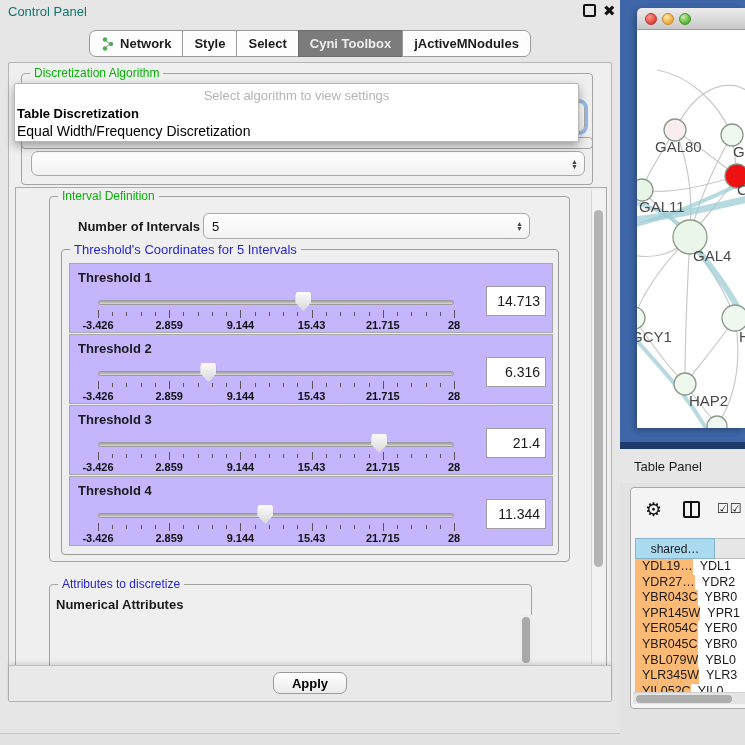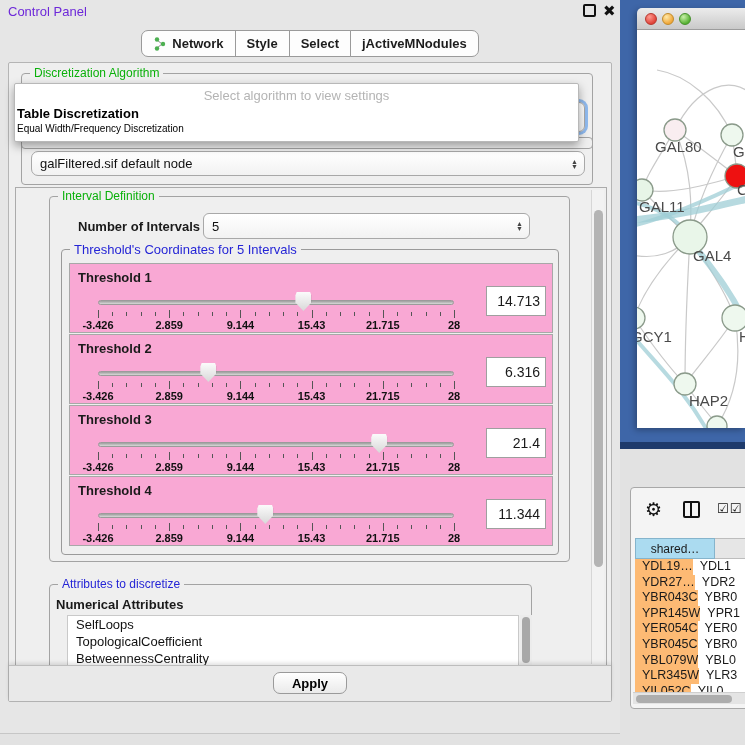--- a/index.html
+++ b/index.html
@@ -2,21 +2,21 @@
 <html><head>
 <meta charset="utf-8">
 <style>
   * { margin:0; padding:0; box-sizing:border-box; }
   html,body { width:745px; height:745px; overflow:hidden; }
   body { font-family:"Liberation Sans","DejaVu Sans",sans-serif; background:#e2e2e2; position:relative; font-size:13px; color:#1a1a1a; }
 
   
   .control-panel { position:absolute; left:0; top:0; width:620px; height:745px; background:#e6e6e6; }
   .cp-titlebar { position:absolute; left:0; top:0; width:620px; height:24px; background:#e6e6e6; }
-  .cp-title { position:absolute; left:8px; top:4px; font-size:13px; color:#6d28d9; }
+  .cp-title { position:absolute; left:8px; top:4px; font-size:13px; color:#0f766e; }
   .float-icon { position:absolute; left:583px; top:4px; width:13px; height:13px; border:2px solid #111; border-radius:2px; }
   .close-icon { position:absolute; left:603px; top:2px; font-size:15px; font-weight:bold; color:#111; }
 
   .cp-tabs { position:absolute; left:0; top:30px; width:620px; display:flex; justify-content:center; }
   .tab { background:#fdfdfd; border:1px solid #9a9a9a; padding:5px 11px 5px; font-size:13px; font-weight:bold; color:#1c1c1c; margin-left:-1px; display:flex; align-items:center; gap:5px; }
   .tab:first-child { border-radius:7px 0 0 7px; margin-left:0; }
   .tab:last-child { border-radius:0 7px 7px 0; }
   .tab.selected { background:#7c7c7c; color:#ededed; border-color:#6e6e6e; }
   .net-icon { width:14px; height:14px; display:inline-block; }
 
@@ -33,40 +33,40 @@
   .combo.focused { box-shadow:0 0 0 3px rgba(90,155,235,.65); }
 
   
   .algo-group { left:12px; top:10px; width:572px; height:76px; }
   .algo-combo { left:10px; top:28px; width:553px; height:30px; }
 
   
   .popup { position:absolute; left:5px; top:20px; width:565px; height:59px; background:#ffffff; border:1px solid #b8b8b8; border-radius:2px; box-shadow:0 4px 10px rgba(0,0,0,.35); z-index:20; }
   .popup-placeholder { position:absolute; left:0; top:4px; width:100%; text-align:center; color:#b4b4b4; font-size:13px; }
   .popup-item1 { position:absolute; left:2px; top:22px; font-size:13px; font-weight:bold; color:#000; }
-  .popup-item2 { position:absolute; left:2px; top:39px; font-size:10px; color:#000; }
+  .popup-item2 { position:absolute; left:2px; top:39px; font-size:14px; color:#000; }
 
   
   .td-group { left:12px; top:74px; width:572px; height:48px; }
   .td-combo { left:9px; top:13px; width:554px; height:25px; border-radius:7px; }
 
   
   .scroll-panel { position:absolute; left:6px; top:124px; width:592px; height:480px; border:1px solid #ababab; background:#efefef; }
   .v-scrollbar { position:absolute; right:2px; top:2px; width:13px; height:474px; background:#f2f2f2; border-left:1px solid #d6d6d6; }
   .v-thumb { position:absolute; left:2px; top:20px; width:9px; height:357px; background:#b4b4b4; border-radius:5px; }
 
   .interval-group { left:33px; top:8px; width:521px; height:366px; }
   .noi-label { position:absolute; left:28px; top:22px; font-size:13px; font-weight:bold; }
   .noi-combo { left:153px; top:16px; width:327px; height:26px; }
 
   .thr-group { left:11px; top:52px; width:498px; height:306px; border-color:#9a9a9a; }
   .thr-group .gb-title { font-size:13px; background:#efefef; }
 
   .threshold-panels { position:absolute; left:7px; top:13px; width:484px; }
-  .threshold-panel { position:relative; width:484px; height:70px; border:1px solid #a8a8a8; background:#f9a8d4; margin-bottom:1px; }
+  .threshold-panel { position:relative; width:484px; height:70px; border:1px solid #a8a8a8; background:#c4b5fd; margin-bottom:1px; }
   .thr-label { position:absolute; left:8px; top:6px; font-size:13px; font-weight:bold; }
   .slider { position:absolute; left:28px; top:30px; width:356px; height:36px;text-align:center; }
   .slider-track { position:absolute; left:0; top:6px; width:100%; height:5px; border-radius:3px; background:linear-gradient(#9e9e9e,#d9d9d9); border:1px solid #9b9b9b; }
   .slider-handle { position:absolute; top:-2px; width:16px; height:19px; background:linear-gradient(#fbfbfb,#d8d8d8); clip-path:polygon(8% 0,92% 0,100% 18%,100% 55%,50% 100%,0 55%,0 18%); filter:drop-shadow(0 0 1px #777); }
   .slider-ticks { position:absolute; left:0; top:16px; width:100%; height:8px; }
   .tick { position:absolute; top:2px; width:1px; height:4px; background:#555; }
   .tick.major { top:0; height:8px; }
   .slider-scale { position:absolute; left:0; top:25px; width:100%; height:12px; }
   .scale-label { position:absolute; transform:translateX(-50%); font-size:11px; font-weight:bold; color:#111; white-space:nowrap; }
   .thr-value { position:absolute; right:6px; top:22px; width:60px; height:30px; background:#fff; border:1px solid #9f9f9f; font-size:14px; display:flex; align-items:center; justify-content:flex-end; padding-right:5px; }
@@ -135,20 +135,23 @@
         <circle cx="4" cy="11.5" r="2.2" fill="#4caf50"></circle>
       </svg>
       <span>Network</span>
     </div>
     <div class="tab">
         <span>Style</span>
       </div>
     <div class="tab">
         <span>Select</span>
       </div>
+    <div class="tab selected">
+        <span>Cyni Toolbox</span>
+      </div>
     <div class="tab">
         <span>jActiveMNodules</span>
       </div>
   </div>
 
   <div class="cp-main">
 
     <div class="groupbox algo-group">
       <span class="gb-title gb-green">Discretization Algorithm</span>
       <div class="combo focused algo-combo">
@@ -158,21 +161,20 @@
 
     <div class="popup">
       <div class="popup-placeholder">Select algorithm to view settings</div>
       <div class="popup-item1">Table Discretization</div>
       <div class="popup-item2">Equal Width/Frequency Discretization</div>
     </div>
 
     <div class="groupbox td-group">
       <span class="gb-title gb-dark">Table Data</span>
       <div class="combo td-combo">
-        <span>galFiltered.sif default node</span>
         <span class="stepper">▲<br>▼</span>
       </div>
     </div>
 
     <div class="scroll-panel">
 
       <div class="groupbox interval-group">
         <span class="gb-title gb-green">Interval Definition</span>
         <span class="noi-label">Number of Intervals</span>
         <div class="combo noi-combo">
@@ -362,25 +364,20 @@
     </div>
     <div class="thr-value">11.344</div>
   </div>
 </div>
         </div>
       </div>
 
       <div class="groupbox attr-group">
         <span class="gb-title gb-blue">Attributes to discretize</span>
         <span class="attr-sub">Numerical Attributes</span>
-        <div class="attr-list">
-            <div class="attr-item">SelfLoops</div>
-            <div class="attr-item">TopologicalCoefficient</div>
-            <div class="attr-item">BetweennessCentrality</div>
-          </div>
         <div class="list-scrollbar">
             <div class="list-thumb"></div>
           </div>
       </div>
 
       <div class="v-scrollbar">
           <div class="v-thumb"></div>
         </div>
     </div>
 
@@ -439,20 +436,23 @@
           <text x="2" y="182" font-size="15" fill="#4a4a4a" font-family="&quot;Liberation Sans&quot;, sans-serif">GAL11</text>
           <text x="56" y="231" font-size="15" fill="#4a4a4a" font-family="&quot;Liberation Sans&quot;, sans-serif">GAL4</text>
           <text x="-6" y="312" font-size="15" fill="#4a4a4a" font-family="&quot;Liberation Sans&quot;, sans-serif">GCY1</text>
           <text x="102" y="312" font-size="15" fill="#4a4a4a" font-family="&quot;Liberation Sans&quot;, sans-serif">H</text>
           <text x="52" y="376" font-size="15" fill="#4a4a4a" font-family="&quot;Liberation Sans&quot;, sans-serif">HAP2</text>
         </svg>
     </div>
     <div class="mdi-bottom"></div>
   </div>
 
+  <div class="table-panel-header">
+    <span class="tp-title">Table Panel</span>
+  </div>
 
   <div class="table-window">
     <div class="tw-toolbar">
       <span class="gear-glyph">⚙</span>
       <span class="col-icon"></span>
       <span class="cb-icons">☑☑</span>
     </div>
     <div class="tw-table">
       <div class="tw-header">
         <div class="tw-h1">shared…</div>

